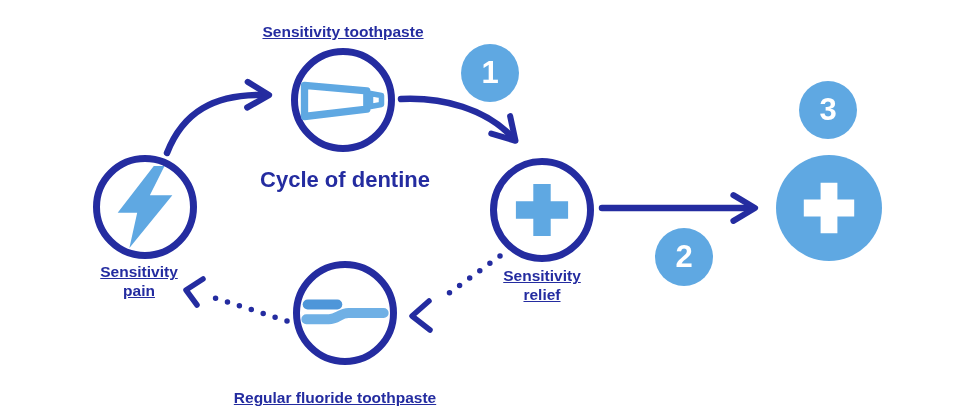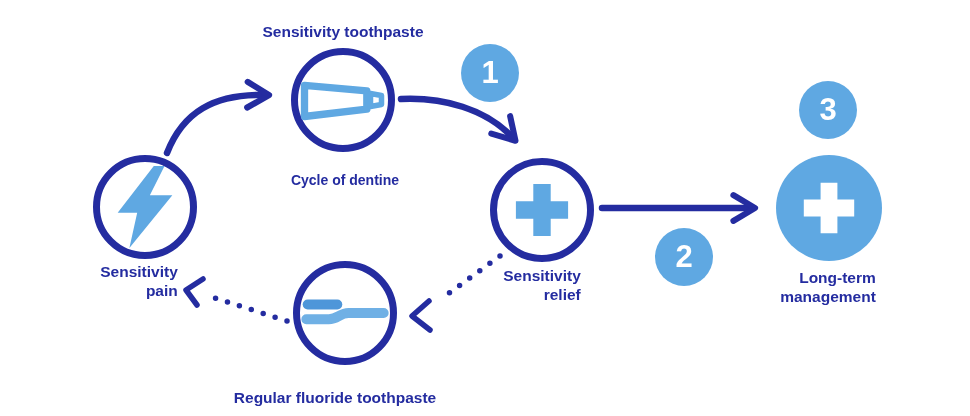--- a/index.html
+++ b/index.html
@@ -50,30 +50,31 @@
     justify-content: center;
     transform: translate(-50%, -50%);
   }
 
   
   .label {
     color: #242CA0;
     font-weight: bold;
     font-size: 15.5px;
     line-height: 19px;
-    text-align: right;
+    text-align: center;
     transform: translate(-50%, 0);
     white-space: nowrap;
+    text-decoration: underline;
   }
   .label div { white-space: nowrap; }
 
   .title {
     color: #242CA0;
     font-weight: bold;
-    font-size: 14px;
+    font-size: 22px;
     line-height: 28px;
     text-align: center;
     transform: translate(-50%, 0);
     white-space: nowrap;
   }
 
   svg.arrows {
     position: absolute;
     left: 0; top: 0;
     width: 970px; height: 416px;
@@ -146,24 +147,20 @@
   </div>
   <div class="label abs" style="left:335px; top:388px;">
     <div>Regular fluoride toothpaste</div>
   </div>
 
   <div class="node node-filled abs" style="left:829px; top:208px;">
     <svg width="56" height="56" viewBox="0 0 60 60" aria-hidden="true">
       <path d="M21 3 H39 V21 H57 V39 H39 V57 H21 V39 H3 V21 H21 Z" fill="#FFFFFF"></path>
     </svg>
   </div>
-  <div class="label abs" style="left:828px; top:268px;">
-    <div>Long-term</div>
-    <div>management</div>
-  </div>
 
   <div class="badge abs" style="left:490px; top:73px;">
     <span>1</span>
   </div>
   <div class="badge abs" style="left:684px; top:257px;">
     <span>2</span>
   </div>
   <div class="badge abs" style="left:828px; top:110px;">
     <span>3</span>
   </div>

